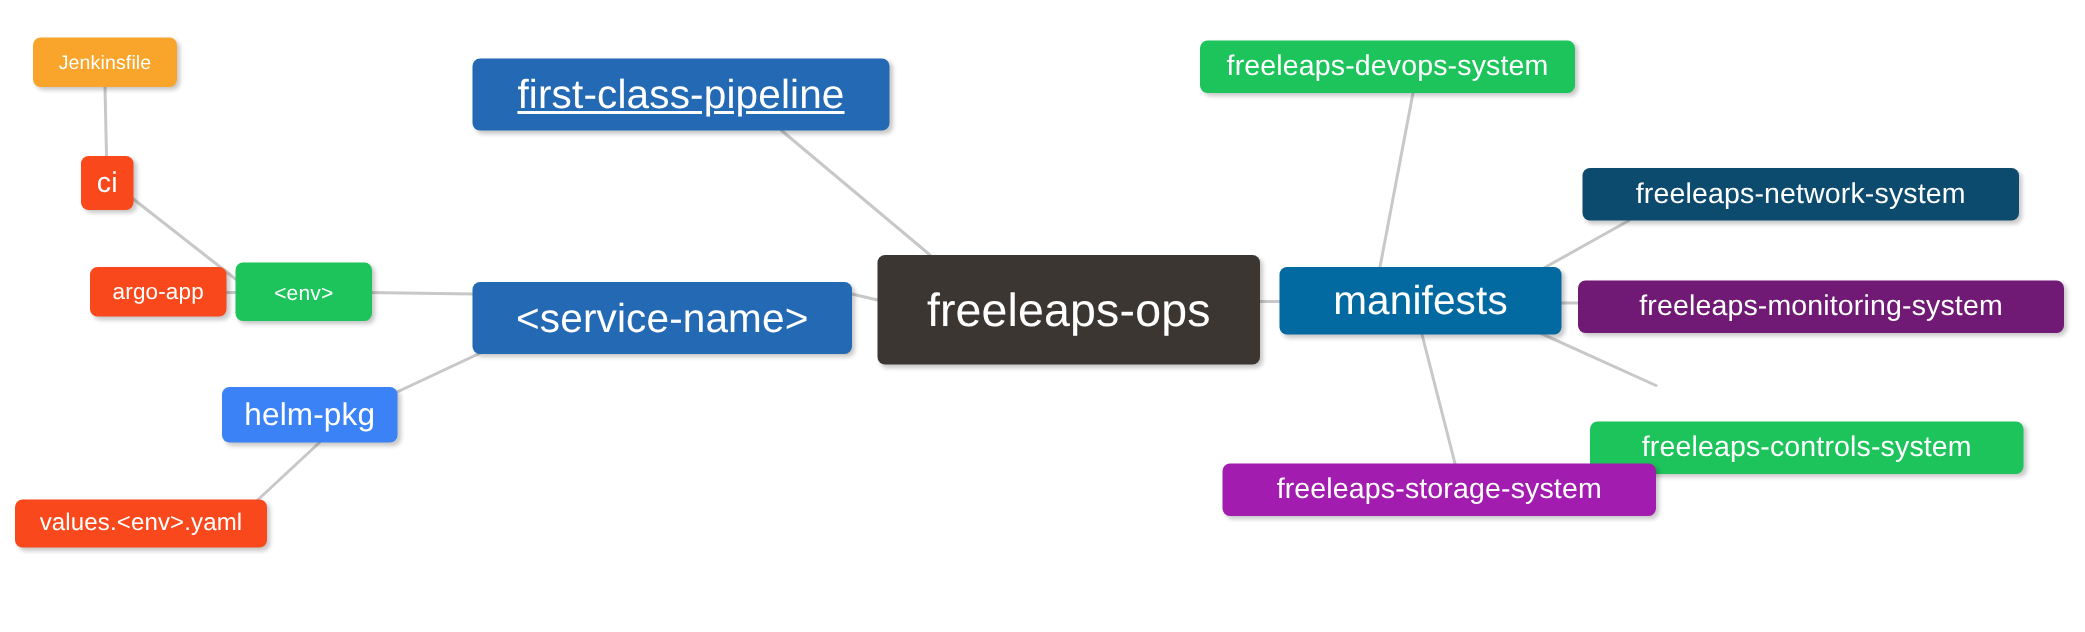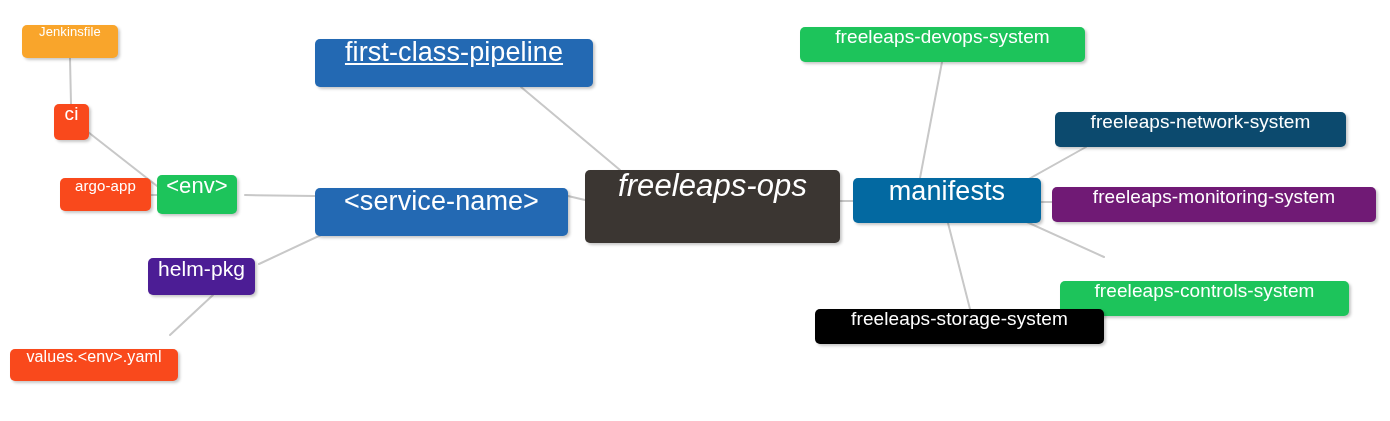--- a/index.html
+++ b/index.html
@@ -22,21 +22,21 @@
     position: absolute;
     left: 0;
     top: 0;
     width: 1390px;
     height: 421px;
     pointer-events: none;
   }
   .node {
     position: absolute;
     display: flex;
-    align-items: flex-start;
+    align-items: center;
     justify-content: center;
     box-sizing: border-box;
     border-radius: 5px;
     color: #ffffff;
     white-space: nowrap;
     line-height: 1;
     box-shadow: 2px 2px 3px rgba(0,0,0,0.22);
     letter-spacing: 0.1px;
   }
   .node-label {
@@ -66,50 +66,50 @@
   <div id="nodes">
       <div class="node" style="left: 22px; top: 25px; width: 96px; height: 33px; background: rgb(249, 165, 43); font-size: 13px;">
         <span class="node-label">Jenkinsfile</span>
       </div>
       <div class="node" style="left: 54px; top: 104px; width: 35px; height: 36px; background: rgb(249, 73, 28); font-size: 19px;">
         <span class="node-label">ci</span>
       </div>
       <div class="node" style="left: 31px; top: 178px; width: 91px; height: 33px; background: rgb(249, 73, 28); font-size: 15px; margin-left: 29px;">
         <span class="node-label">argo-app</span>
       </div>
-      <div class="node" style="left: 157px; top: 175px; width: 80px; height: 39px; background: rgb(29, 196, 91); font-size: 22px;">
+      <div class="node" style="left: 157px; top: 175px; width: 91px; height: 39px; background: rgb(29, 196, 91); font-size: 14px;">
         <span class="node-label">&lt;env&gt;</span>
       </div>
-      <div class="node" style="left: 148px; top: 258px; width: 107px; height: 37px; background: #4c1d95; font-size: 21px;">
+      <div class="node" style="left: 148px; top: 258px; width: 117px; height: 37px; background: #3b82f6; font-size: 21px;">
         <span class="node-label">helm-pkg</span>
       </div>
-      <div class="node" style="left: 10px; top: 333px; width: 168px; height: 32px; background: rgb(249, 73, 28); font-size: 16px; margin-top: 16px;">
+      <div class="node" style="left: 10px; top: 333px; width: 168px; height: 32px; background: rgb(249, 73, 28); font-size: 16px;">
         <span class="node-label">values.&lt;env&gt;.yaml</span>
       </div>
       <div class="node" style="left: 315px; top: 39px; width: 278px; height: 48px; background: rgb(35, 105, 179); font-size: 27px; text-decoration: underline;">
         <span class="node-label">first-class-pipeline</span>
       </div>
       <div class="node" style="left: 315px; top: 172px; width: 253px; height: 48px; background: rgb(35, 105, 179); font-size: 27px; margin-top: 16px;">
         <span class="node-label">&lt;service-name&gt;</span>
       </div>
-      <div class="node" style="left: 585px; top: 170px; width: 255px; height: 73px; background: rgb(59, 54, 50); font-size: 31px; font-style: italic;">
+      <div class="node" style="left: 585px; top: 170px; width: 255px; height: 73px; background: rgb(59, 54, 50); font-size: 31px;">
         <span class="node-label">freeleaps-ops</span>
       </div>
       <div class="node" style="left: 853px; top: 178px; width: 188px; height: 45px; background: #0369a1; font-size: 27px;">
         <span class="node-label">manifests</span>
       </div>
-      <div class="node" style="left: 800px; top: 27px; width: 285px; height: 35px; background: rgb(29, 196, 91); font-size: 19px;">
+      <div class="node" style="left: 800px; top: 27px; width: 250px; height: 35px; background: rgb(29, 196, 91); font-size: 19px;">
         <span class="node-label">freeleaps-devops-system</span>
       </div>
       <div class="node" style="left: 1055px; top: 112px; width: 291px; height: 35px; background: #0c4a6e; font-size: 19px;">
         <span class="node-label">freeleaps-network-system</span>
       </div>
       <div class="node" style="left: 1052px; top: 187px; width: 324px; height: 35px; background: #701a75; font-size: 19px;">
         <span class="node-label">freeleaps-monitoring-system</span>
       </div>
       <div class="node" style="left: 1060px; top: 257px; width: 289px; height: 35px; background: rgb(29, 196, 91); font-size: 19px; margin-top: 24px;">
         <span class="node-label">freeleaps-controls-system</span>
       </div>
-      <div class="node" style="left: 815px; top: 309px; width: 289px; height: 35px; background: #000000; font-size: 19px;">
+      <div class="node" style="left: 815px; top: 309px; width: 289px; height: 35px; background: #a21caf; font-size: 19px;">
         <span class="node-label">freeleaps-storage-system</span>
       </div>
     </div>
 </div>
 
 </body></html>

